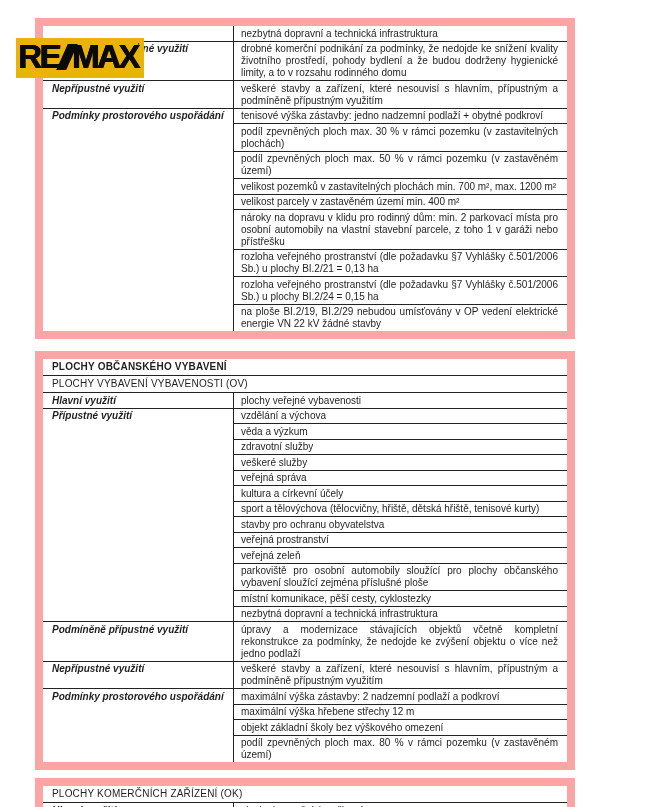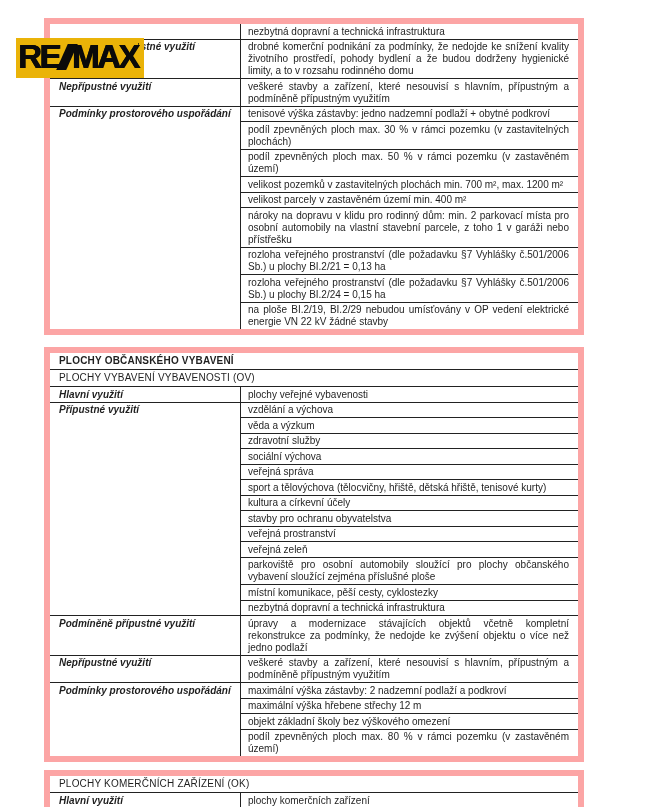--- a/index.html
+++ b/index.html
@@ -6,22 +6,22 @@
   body{
     width:649px;height:807px;overflow:hidden;position:relative;
     background:#ffffff;color:#1f1f1f;
     font-family:"Liberation Sans","DejaVu Sans",sans-serif;
     font-size:10px;line-height:12px;
   }
   .sheet{position:relative;width:649px;height:807px;}
 
   
   .tbl{
-    margin-left:44px;width:540px;box-sizing:border-box;
-    border:6px solid #fca5a5;background:#fff;
+    margin-left:35px;width:540px;box-sizing:border-box;
+    border:8px solid #fca5a5;background:#fff;
   }
   .t1{margin-top:18px;}
   .t2{margin-top:12px;}
   .t3{margin-top:8px;}
   .trow{
     padding:2px 8px 2px 9px;border-top:1px solid #222;
     letter-spacing:.2px;
   }
   .trow.first{border-top:none;}
   .trow.bold{font-weight:bold;}
@@ -122,24 +122,24 @@
         <div class="val first">plochy veřejné vybavenosti</div>
       </div>
     </div>
 
     <div class="sec">
       <div class="lab">Přípustné využití</div>
       <div class="vals">
         <div class="val first">vzdělání a výchova</div>
         <div class="val">věda a výzkum</div>
         <div class="val">zdravotní služby</div>
-        <div class="val">sociální výchova</div>
+        <div class="val">veškeré služby</div>
         <div class="val">veřejná správa</div>
+        <div class="val">kultura a církevní účely</div>
         <div class="val">sport a tělovýchova (tělocvičny, hřiště, dětská hřiště, tenisové kurty)</div>
-        <div class="val">kultura a církevní účely</div>
         <div class="val">stavby pro ochranu obyvatelstva</div>
         <div class="val">veřejná prostranství</div>
         <div class="val">veřejná zeleň</div>
         <div class="val">parkoviště pro osobní automobily sloužící pro plochy občanského vybavení sloužící zejména příslušné ploše</div>
         <div class="val">místní komunikace, pěší cesty, cyklostezky</div>
         <div class="val">nezbytná dopravní a technická infrastruktura</div>
       </div>
     </div>
 
     <div class="sec">

